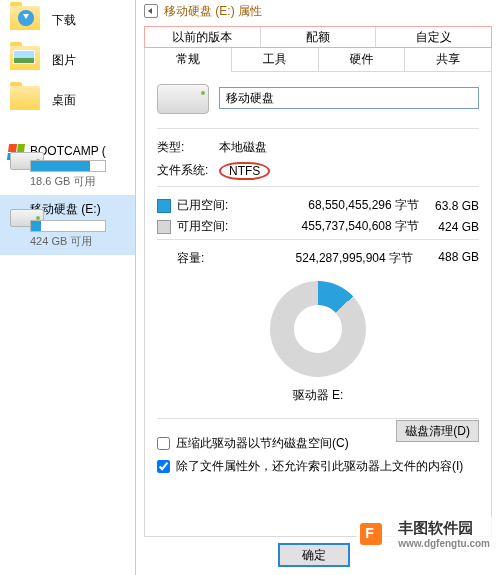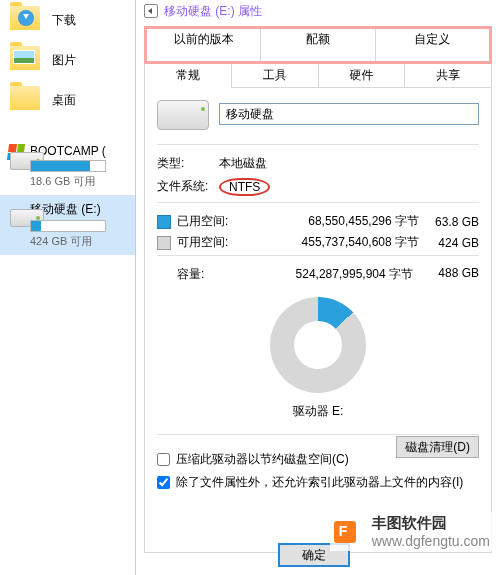--- a/index.html
+++ b/index.html
@@ -20,25 +20,25 @@
 .drive-body { width: 34px; height: 18px; background: linear-gradient(180deg,#f5f5f5,#d8d8d8); border: 1px solid #b5b5b5; border-radius: 2px; position: absolute; bottom: 0; }
 .drive-body::before { content:""; position:absolute; right:3px; top:6px; width:4px;height:4px;background:#7cbf4b;border-radius:50%; }
 .win-logo { position:absolute; left:-2px; top:-2px; width:16px;height:16px; display:grid; grid-template-columns:1fr 1fr; grid-template-rows:1fr 1fr; gap:1px; transform: skewX(-8deg);}
 .win-logo span:nth-child(1){background:#f25022;} .win-logo span:nth-child(2){background:#7fba00;} .win-logo span:nth-child(3){background:#00a4ef;} .win-logo span:nth-child(4){background:#ffb900;}
 .drive-title { font-size: 12px; color: #000; white-space: nowrap; overflow: hidden; text-overflow: ellipsis; }
 .drive-bar { width: 76px; height: 12px; border: 1px solid #b9b9b9; margin: 2px 0; background: #fff; position: relative; }
 .drive-bar-fill { height: 100%; background: #26a0da; }
 .drive-sub { font-size: 11px; color: #666; }
 
 .dialog { position: absolute; left: 135px; top: 0; right: 0; bottom: 0; border-left: 1px solid #ccc; background: #fff; }
-.dlg-title { height: 22px; display:flex; align-items:center; padding-left: 8px; background:#fff; color:#8b5cf6; font-size:12px;text-align:center; }
+.dlg-title { height: 22px; display:flex; align-items:center; padding-left: 8px; background:#fff; color:#a16207; font-size:12px;text-align:center; }
 .back-icon { width:14px;height:14px;border:1px solid #888;border-radius:2px;margin-right:6px;position:relative;}
 .back-icon::after{content:"";position:absolute;left:3px;top:3px;width:0;height:0;border-top:3px solid transparent;border-bottom:3px solid transparent;border-right:4px solid #555;}
 
-.tabs1 { display:flex; border:3px solid #fca5a5; margin:4px 8px 0 8px; height:38px; }
+.tabs1 { display:flex; border:1px solid #fca5a5; margin:4px 8px 0 8px; height:22px; }
 .tabs1 .tab { flex:1; text-align:center; line-height:20px; border-right:1px solid #d8d8d8; cursor:pointer; }
 .tabs1 .tab:last-child{border-right:none;}
 .tabs2 { display:flex; border:1px solid #d8d8d8; border-top:none; margin:0 8px; height:24px; }
 .tabs2 .tab { flex:1; text-align:center; line-height:22px; border-right:1px solid #d8d8d8; cursor:pointer; }
 .tabs2 .tab:last-child{border-right:none;}
 .tabs2 .tab.active { background:#fff; position:relative; }
 .tabs2 .tab.active::after { content:""; position:absolute; left:0; right:0; bottom:-1px; height:1px; background:#fff;}
 .tab-content { border:1px solid #d8d8d8; border-top:none; margin:0 8px; padding:10px 12px 8px 12px; position:relative; height: calc(100% - 110px); }
 
 .disk-row { display:flex; align-items:center; gap:10px; margin-bottom:14px; }
@@ -74,21 +74,21 @@
 .chk input{ margin-top:2px; }
 
 .btn-row{ position:absolute; bottom:8px; left:0; right:8px; display:flex; justify-content:center; gap:12px; }
 .btn{ min-width:72px; height:24px; border:1px solid #adadad; background:#e1e1e1; cursor:pointer; }
 .btn.primary{ border:2px solid #2a86d1; }
 
 .watermark { position:absolute; right:6px; bottom:24px; display:flex; align-items:center; gap:16px; background:rgba(255,255,255,0.8); padding:2px 4px;}
 .watermark .fl{ width:22px;height:22px;background:#ff7b1c;border-radius:3px;position:relative;}
 .watermark .fl::before{content:"F";position:absolute;left:5px;top:2px;color:#fff;font-weight:bold;font-size:14px;}
 .watermark .t1{font-size:15px;font-weight:bold;color:#333;}
-.watermark .t2{font-size:14px;color:#888;}
+.watermark .t2{font-size:10px;color:#888;font-weight:bold;}
 </style>
 </head>
 <body>
 
 <div class="sidebar">
   <div class="nav-item">
     <div class="nav-icon">
         <div class="folder-icon">
           <div class="folder-arrow"></div>
         </div>

